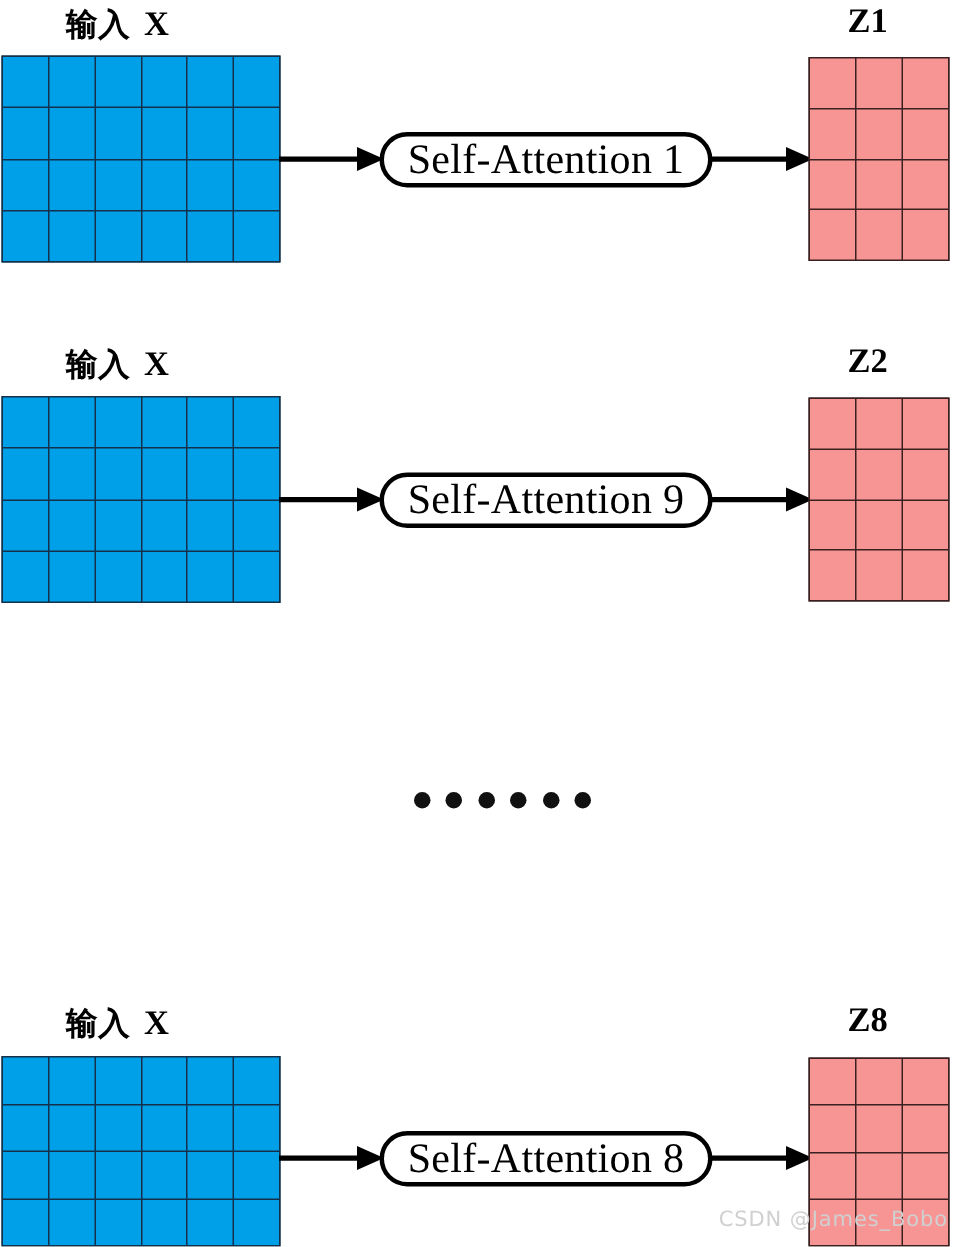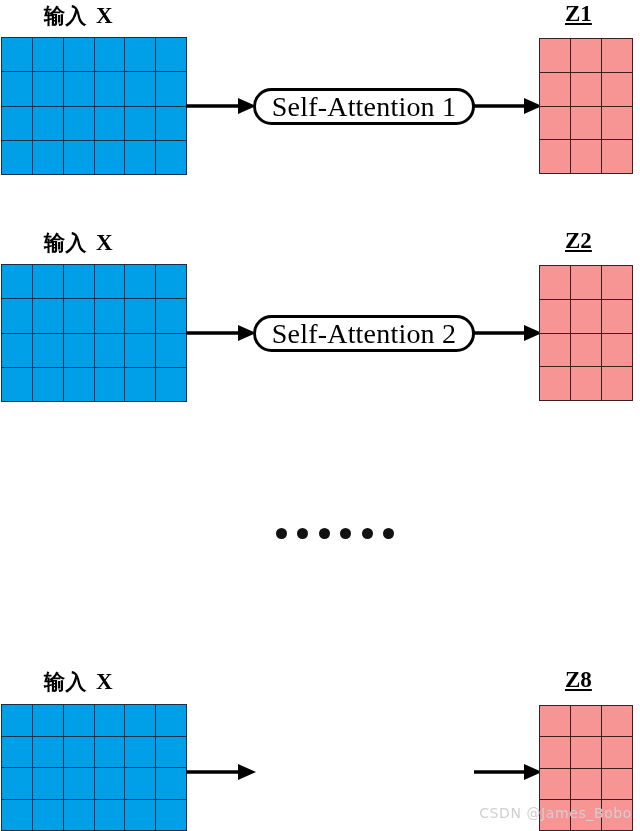--- a/index.html
+++ b/index.html
@@ -58,21 +58,20 @@
     font-weight: bold;
     font-size: 23px;
     margin-left: 9px;
   }
   .label-out {
     left: 565px;
     top: 2px;
     font-size: 23px;
     font-family: "Liberation Serif", serif;
     font-weight: bold;
-    text-decoration: underline;
   }
 
   
   .grid {
     position: absolute;
     display: grid;
     box-sizing: border-box;
     border: 1px solid #1a1a2e;
     background: #1a1a2e;
     gap: 1px;
@@ -279,21 +278,21 @@
     </div>
 
     <div class="arrow arrow-left">
       <svg width="70" height="20" viewBox="0 0 70 20">
         <line x1="0" y1="10" x2="56" y2="10" stroke="#000000" stroke-width="3.5"></line>
         <polygon points="52,2 70,10 52,18" fill="#000000"></polygon>
       </svg>
     </div>
 
     <div class="sa-box">
-      <span class="sa-text">Self-Attention 2</span>
+      <span class="sa-text">Self-Attention 9</span>
     </div>
 
     <div class="arrow arrow-right">
       <svg width="68" height="20" viewBox="0 0 68 20">
         <line x1="0" y1="10" x2="54" y2="10" stroke="#000000" stroke-width="3.5"></line>
         <polygon points="50,2 68,10 50,18" fill="#000000"></polygon>
       </svg>
     </div>
 
     <div class="label label-out">Z2</div>
@@ -355,20 +354,23 @@
         <div class="cell"></div>
     </div>
 
     <div class="arrow arrow-left">
       <svg width="70" height="20" viewBox="0 0 70 20">
         <line x1="0" y1="10" x2="56" y2="10" stroke="#000000" stroke-width="3.5"></line>
         <polygon points="52,2 70,10 52,18" fill="#000000"></polygon>
       </svg>
     </div>
 
+    <div class="sa-box">
+      <span class="sa-text">Self-Attention 8</span>
+    </div>
 
     <div class="arrow arrow-right">
       <svg width="68" height="20" viewBox="0 0 68 20">
         <line x1="0" y1="10" x2="54" y2="10" stroke="#000000" stroke-width="3.5"></line>
         <polygon points="50,2 68,10 50,18" fill="#000000"></polygon>
       </svg>
     </div>
 
     <div class="label label-out">Z8</div>
 

